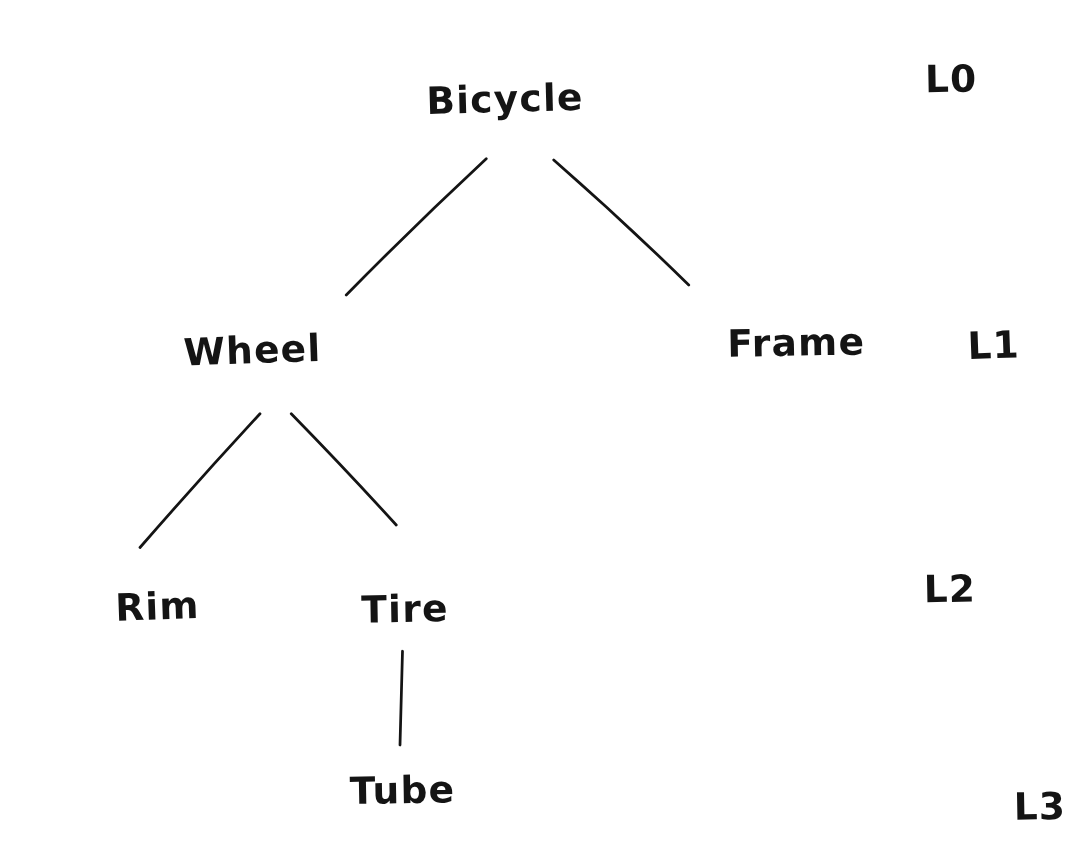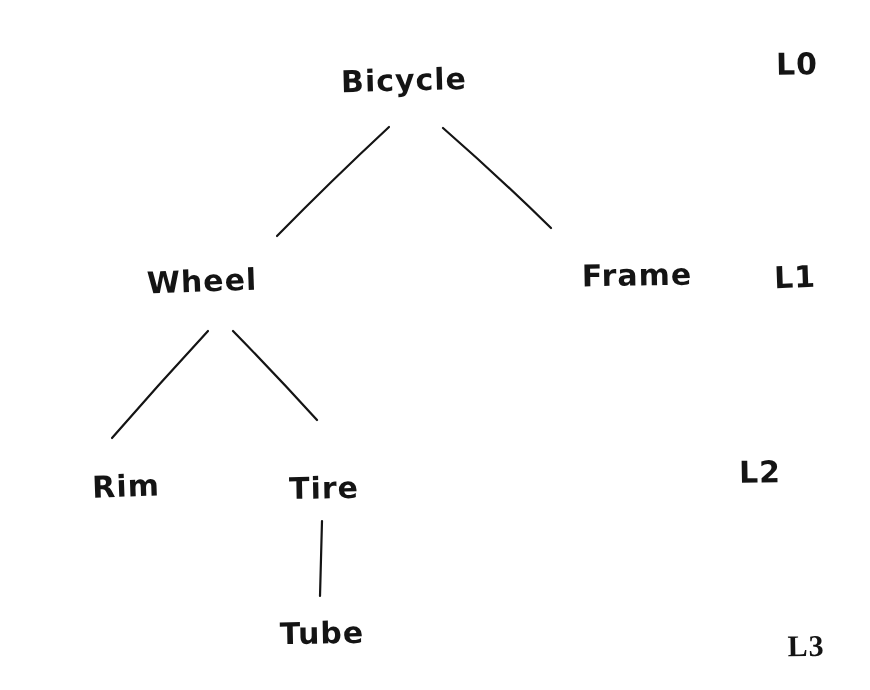--- a/index.html
+++ b/index.html
@@ -69,21 +69,21 @@
   <div class="node-label tilt-b" style="left:202px; top:281px;">Wheel</div>
 
   <div class="node-label tilt-c" style="left:637px; top:275px;">Frame</div>
 
   <div class="node-label tilt-b" style="left:126px; top:486px;">Rim</div>
 
   <div class="node-label tilt-c" style="left:324px; top:488px;">Tire</div>
 
   <div class="node-label tilt-c" style="left:322px; top:633px;">Tube</div>
 
-  <div class="level-label tilt-c" style="left:797px; top:64px;">L0</div>
+  <div class="level-label tilt-c" style="left:761px; top:64px;">L0</div>
 
   <div class="level-label tilt-b" style="left:795px; top:277px;">L1</div>
 
   <div class="level-label tilt-c" style="left:760px; top:472px;">L2</div>
 
-  <div class="level-label tilt-c" style="left:806px; top:646px;font-family:Liberation Serif, serif;">L3</div>
+  <div class="level-label tilt-c" style="left:832px; top:646px;">L3</div>
 
 </div>
 
 </body></html>

